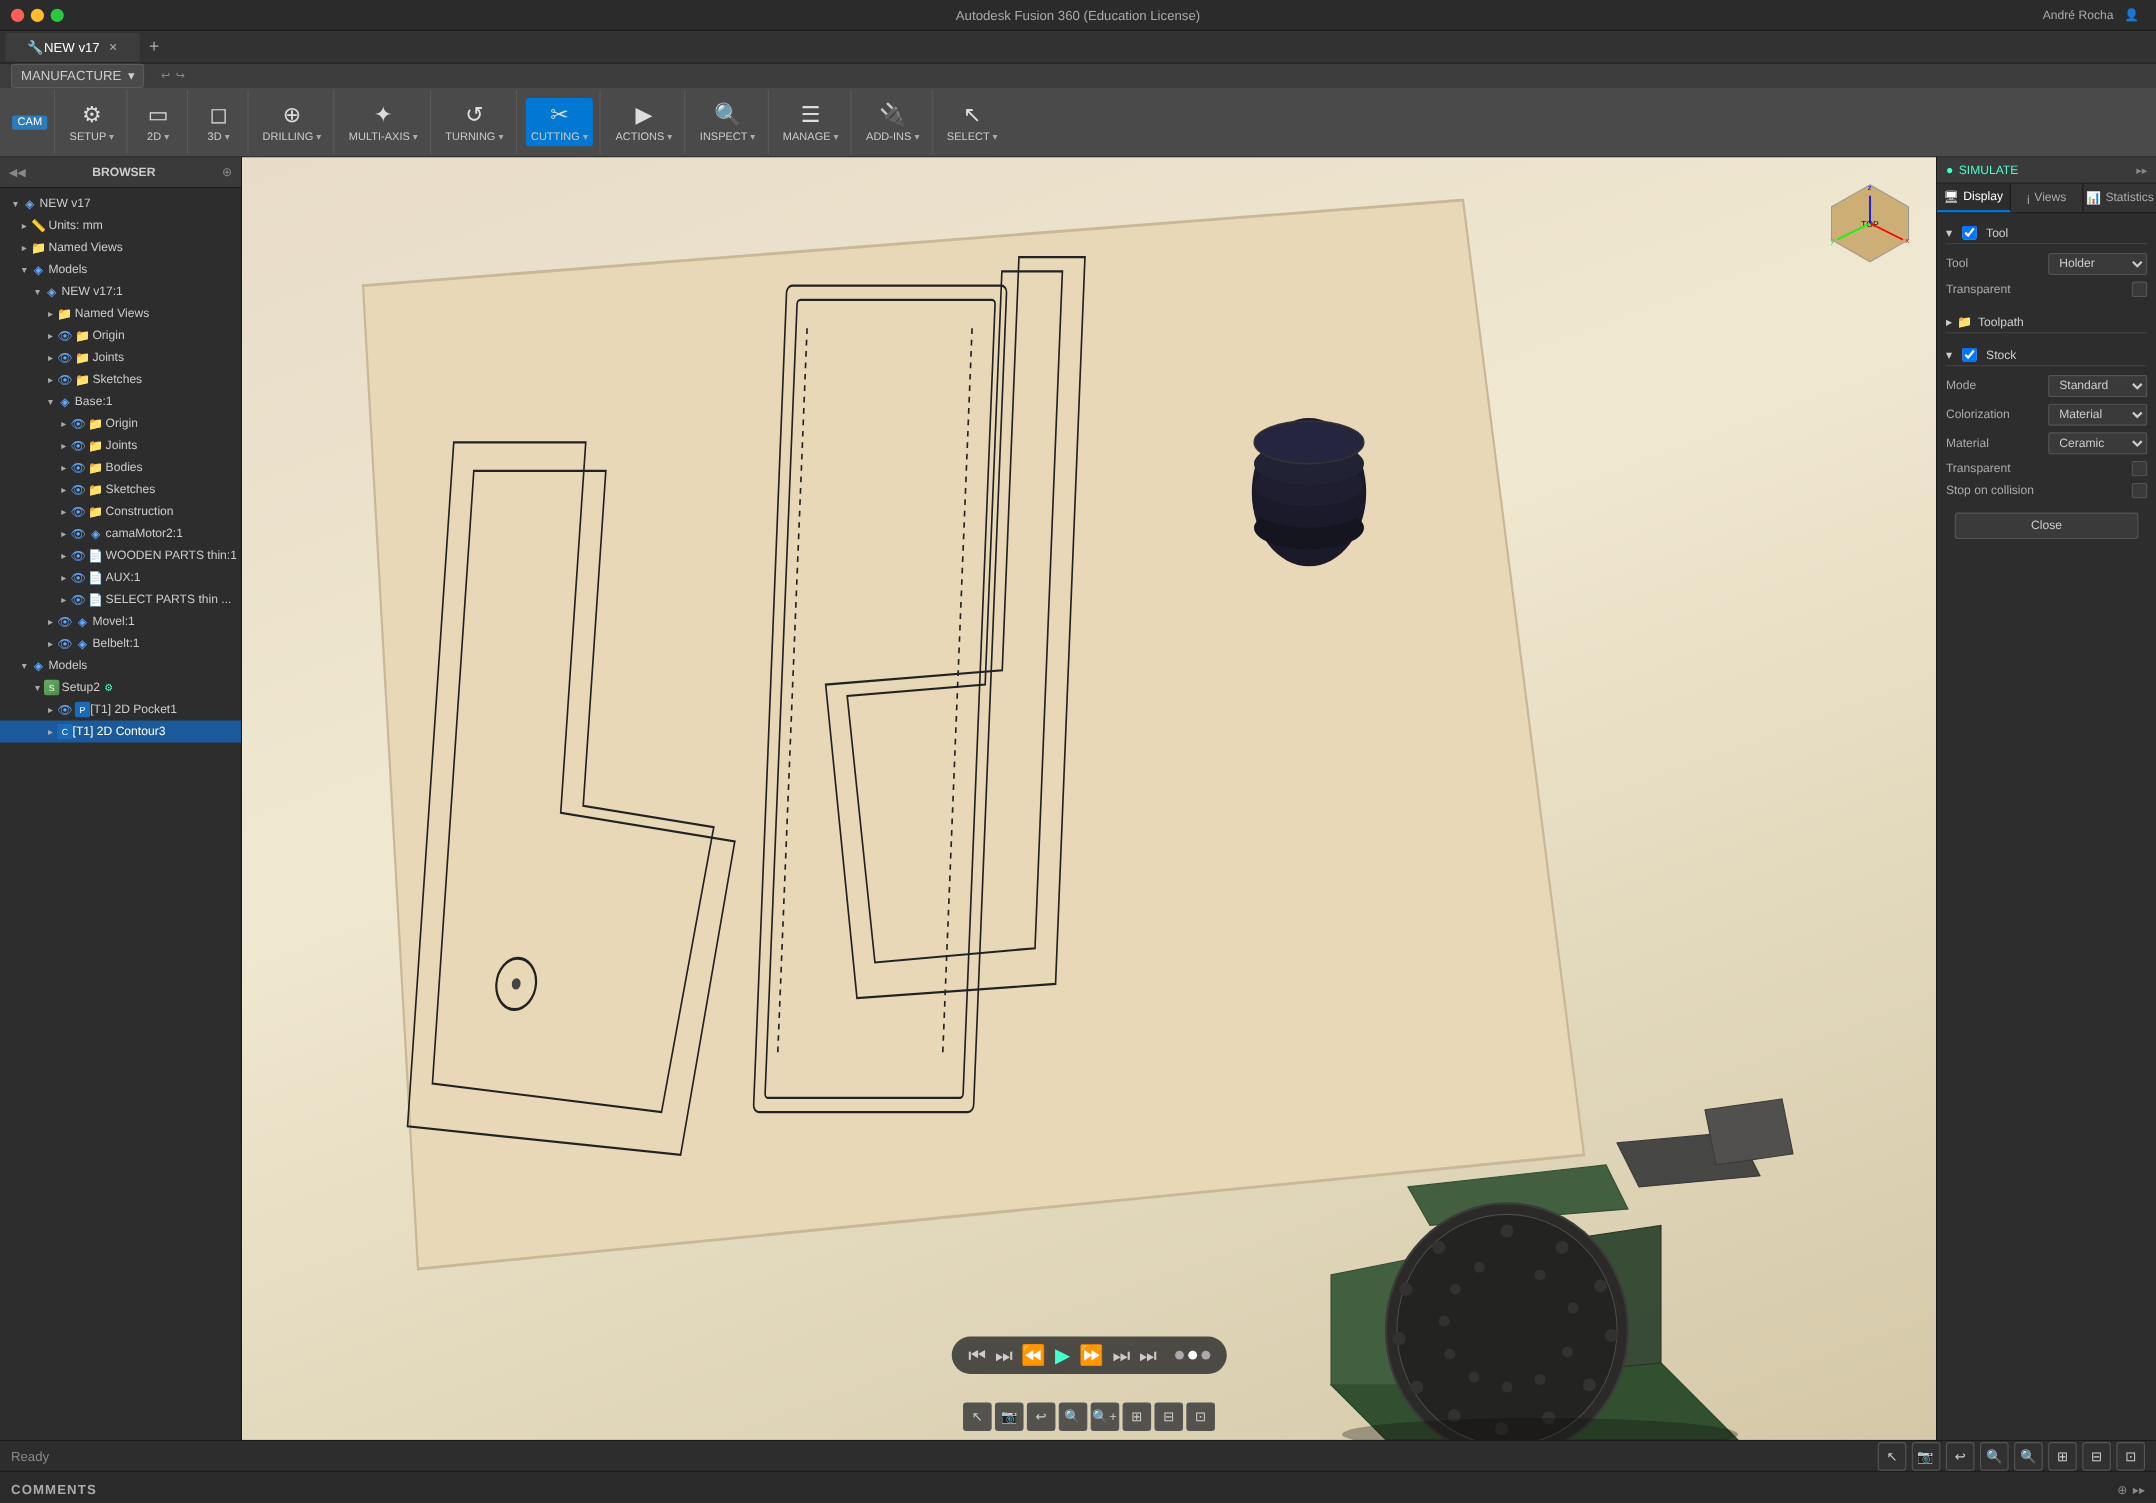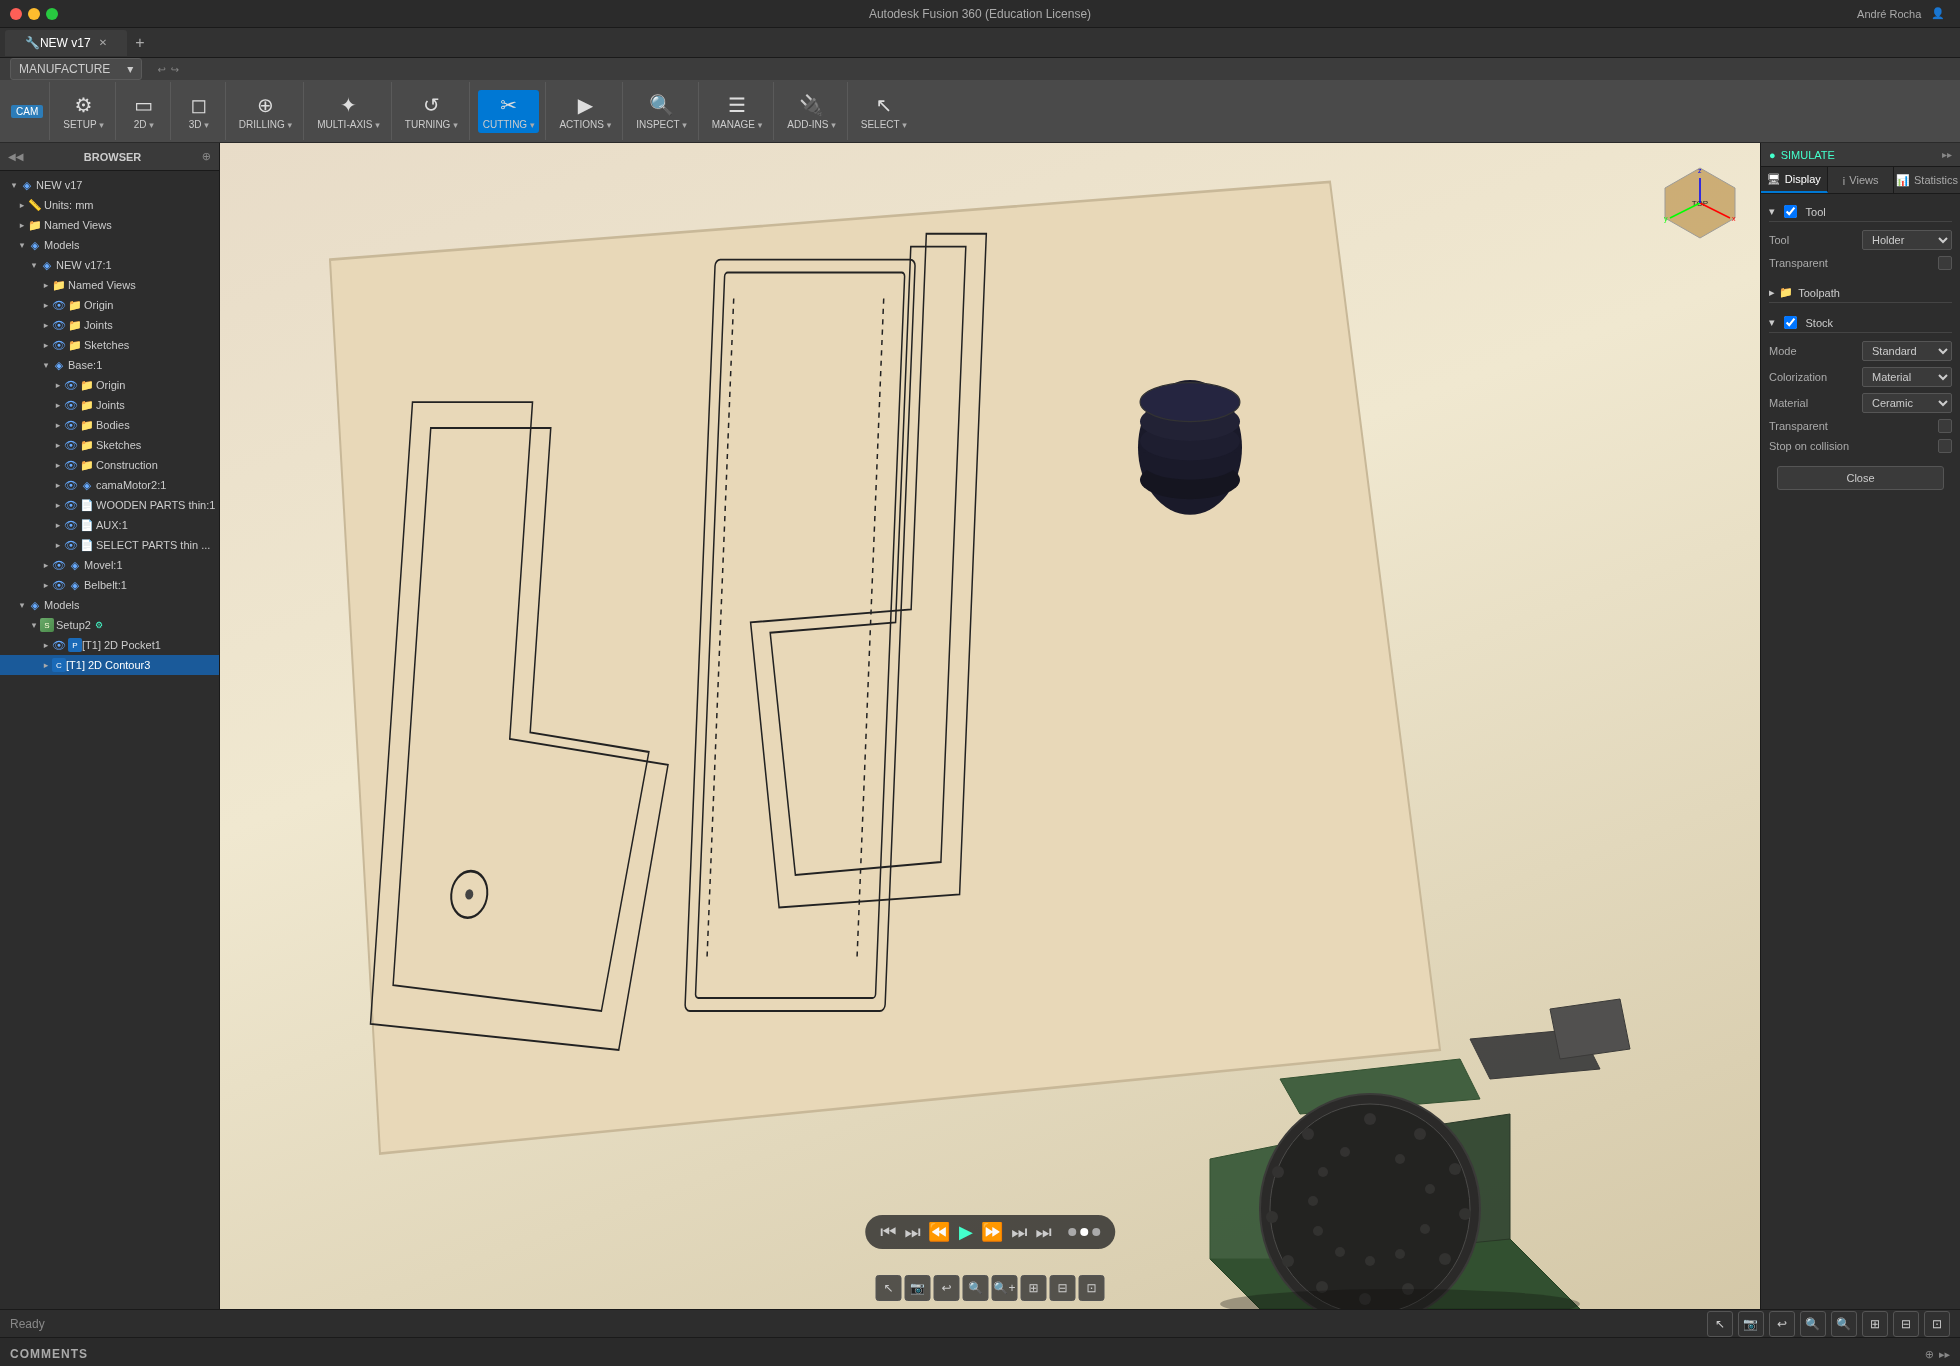--- a/index.html
+++ b/index.html
@@ -35,21 +35,21 @@
     #toolbar-top { height: 22px; display: flex; align-items: center; gap: 5px; padding: 0 10px; background: #3c3c3c; }
     #toolbar-main { height: 62px; display: flex; align-items: center; padding: 0 5px; background: #4a4a4a; gap: 2px; }
     .toolbar-group { display: flex; flex-direction: column; align-items: center; padding: 0 6px; border-right: 1px solid #5a5a5a; height: 58px; justify-content: center; gap: 2px; }
     .toolbar-group:last-child { border-right: none; }
     .toolbar-btn { display: flex; flex-direction: column; align-items: center; gap: 2px; cursor: pointer; padding: 3px 5px; border-radius: 3px; min-width: 40px; }
     .toolbar-btn.active { background: #0078d4; }
     .toolbar-icon { font-size: 20px; color: #ddd; }
     .toolbar-label { font-size: 10px; color: #ccc; white-space: nowrap; }
     .toolbar-label-arrow { font-size: 9px; color: #aaa; }
     .cam-badge { background: #2c7cb8; color: white; font-size: 10px; padding: 1px 5px; border-radius: 2px; font-weight: normal; }
-    .manufacture-btn { padding: 3px 8px; font-size: 12px; color: #ccc; cursor: pointer; display: flex; align-items: center; gap: 17px; border: 1px solid #5a5a5a; border-radius: 3px; background: #4a4a4a; }
+    .manufacture-btn { padding: 3px 8px; font-size: 12px; color: #ccc; cursor: pointer; display: flex; align-items: center; gap: 6px; border: 1px solid #5a5a5a; border-radius: 3px; background: #4a4a4a; }
 
     
     #main { display: flex; width: 100%; height: calc(1366px - 28px - 30px - 84px - 28px); }
 
     
     #sidebar { width: 220px; background: #2d2d2d; border-right: 1px solid #1a1a1a; display: flex; flex-direction: column; flex-shrink: 0; }
     #browser-header { height: 28px; background: #3a3a3a; display: flex; align-items: center; padding: 0 8px; border-bottom: 1px solid #1a1a1a; justify-content: space-between; }
     #browser-tree { flex: 1; overflow-y: auto; padding: 4px 0; }
     .tree-item { display: flex; align-items: center; height: 20px; padding-left: 8px; cursor: pointer; white-space: nowrap; font-size: 11px; }
     .tree-item.highlighted { background: #1a5a9a; color: white; }

